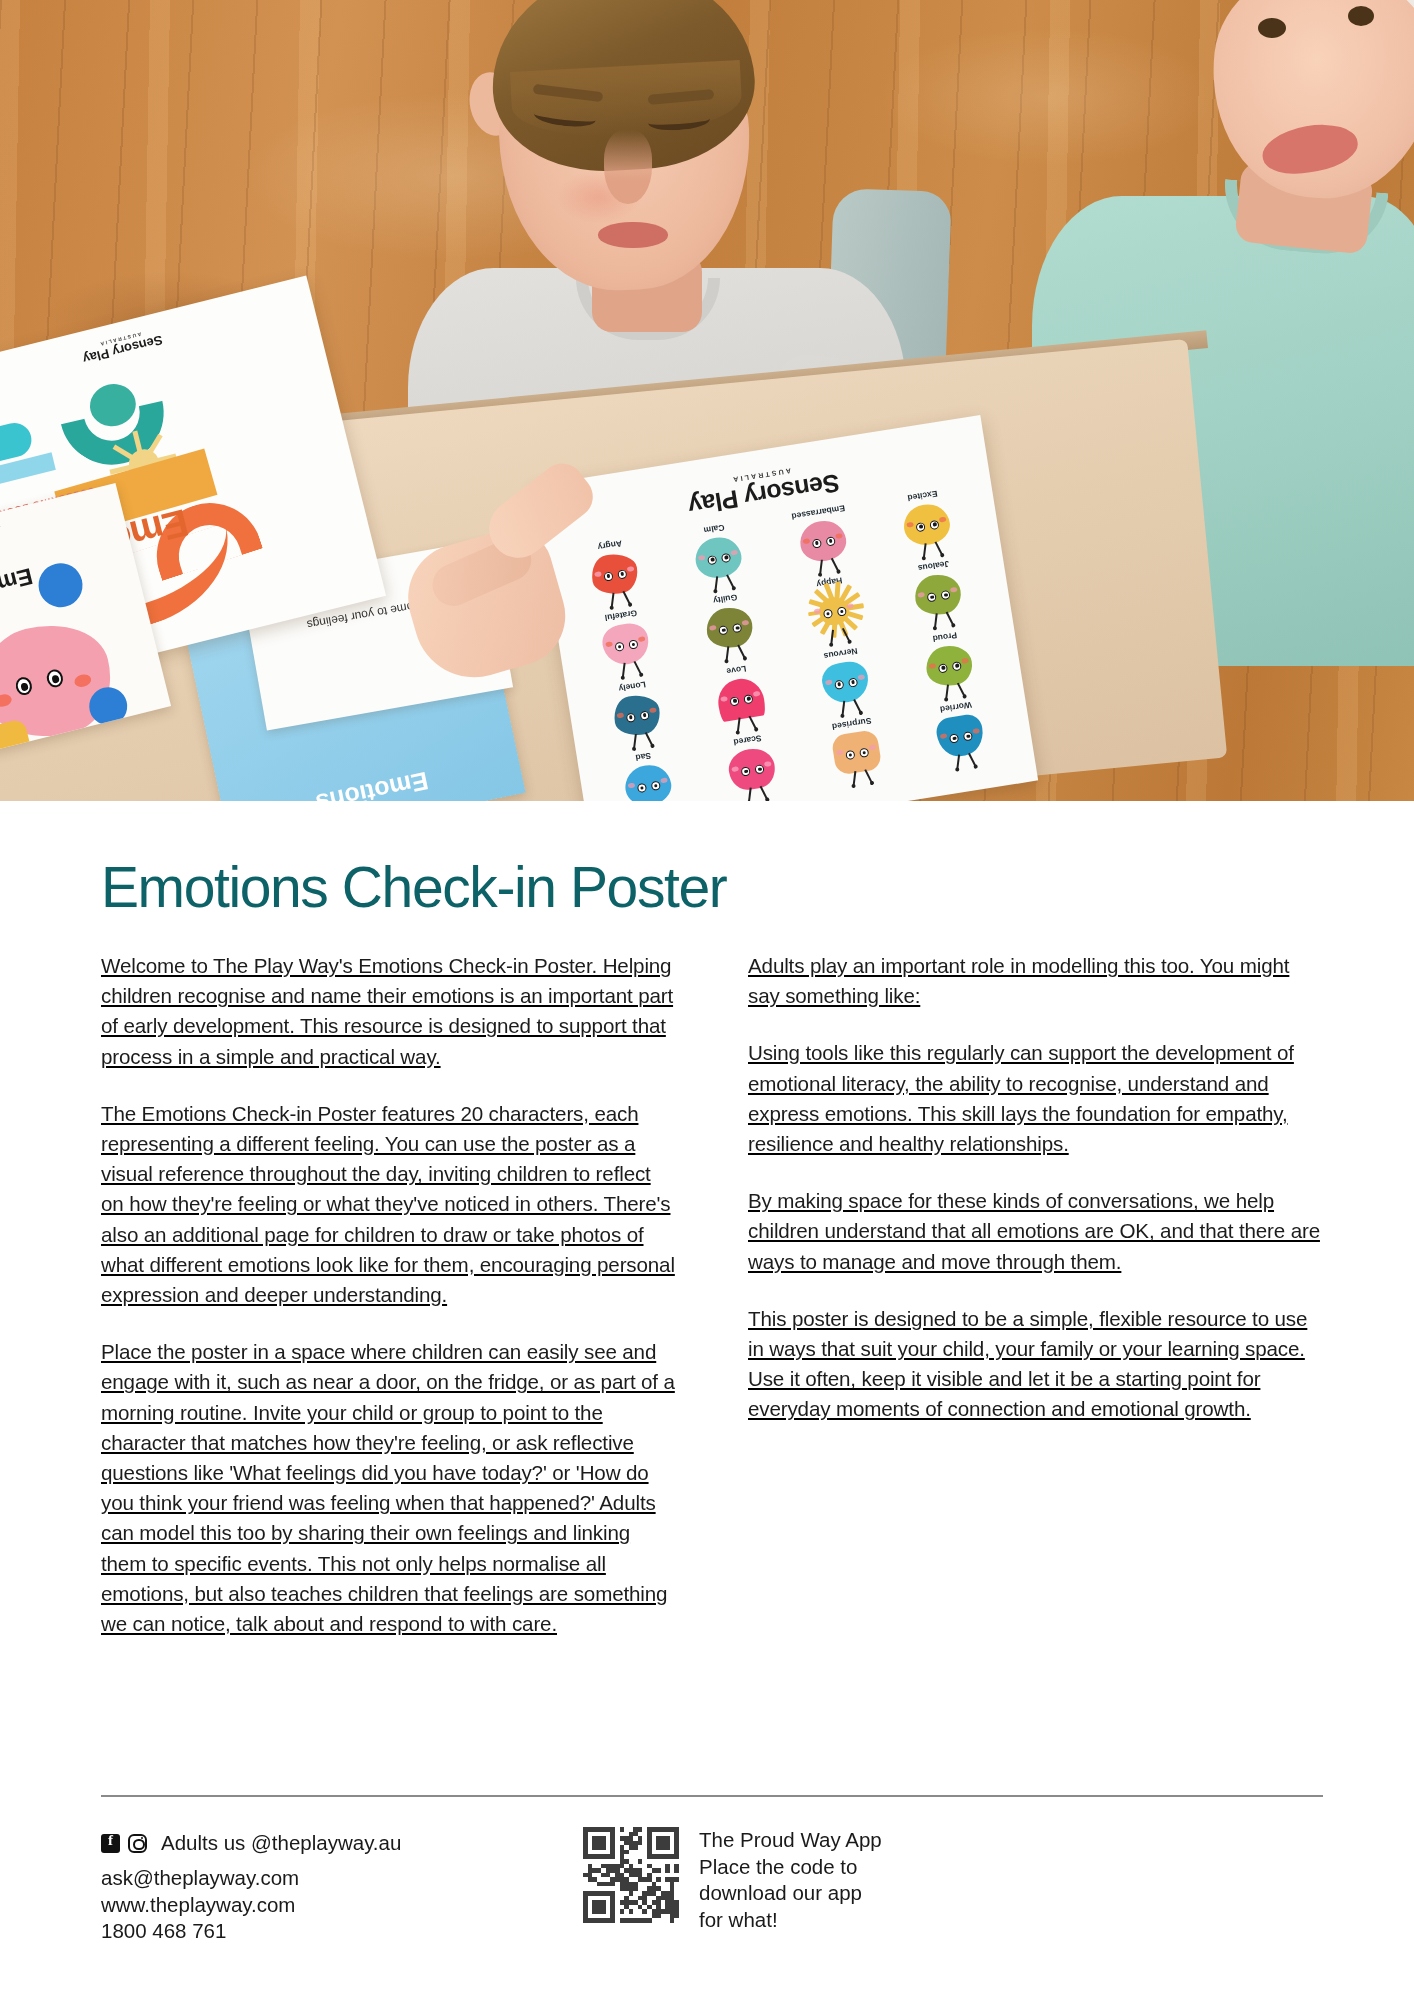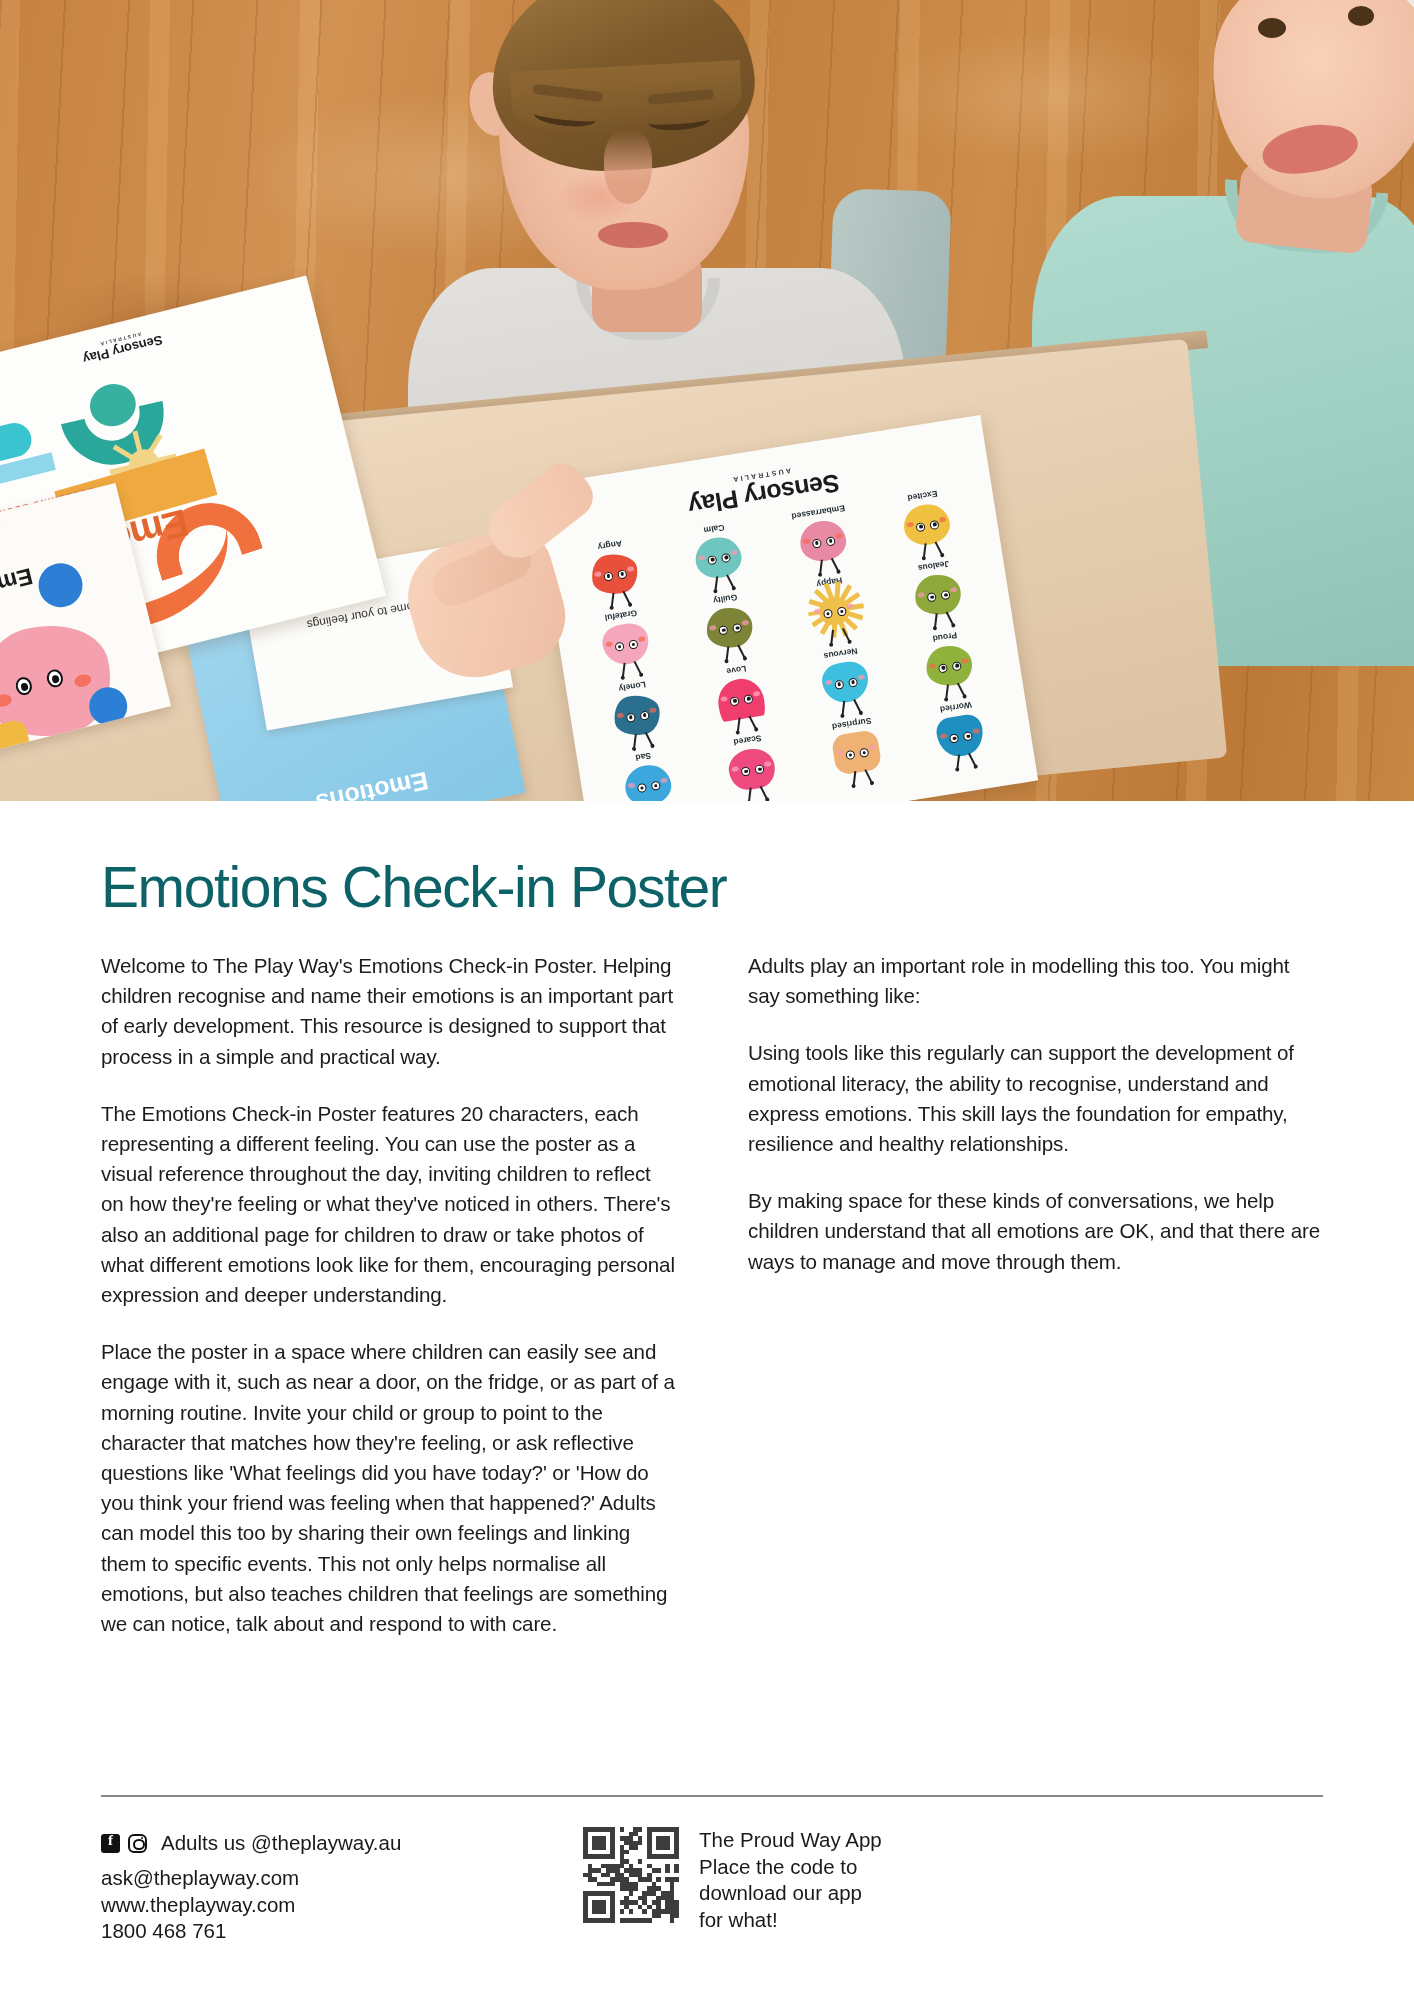--- a/index.html
+++ b/index.html
@@ -437,21 +437,21 @@
   .page-title{
     position:absolute; left:101px; top:58px;
     font-size:57px; font-weight:400; color:#0d6268;
     letter-spacing:-1.4px; line-height:1;
   }
 
   .cols{
     position:absolute; left:101px; top:150px; width:1222px;
     display:flex; gap:72px;
   }
-  .col{ width:575px; }
+  .col{ width:575px;text-decoration:underline; }
   .col p{
     font-size:20.6px;
     line-height:30.2px;
     color:#1c1c1c;
     margin-bottom:27px;
     letter-spacing:-.15px;
   }
   .col p.quote{ font-weight:700; }
   .col p:last-child{ margin-bottom:0; }
 
@@ -905,20 +905,21 @@
     <div class="cols">
       <div class="col">
         <p>Welcome to The Play Way's Emotions Check-in Poster. Helping children recognise and name their emotions is an important part of early development. This resource is designed to support that process in a simple and practical way.</p>
         <p>The Emotions Check-in Poster features 20 characters, each representing a different feeling. You can use the poster as a visual reference throughout the day, inviting children to reflect on how they're feeling or what they've noticed in others. There's also an additional page for children to draw or take photos of what different emotions look like for them, encouraging personal expression and deeper understanding.</p>
         <p>Place the poster in a space where children can easily see and engage with it, such as near a door, on the fridge, or as part of a morning routine. Invite your child or group to point to the character that matches how they're feeling, or ask reflective questions like 'What feelings did you have today?' or 'How do you think your friend was feeling when that happened?' Adults can model this too by sharing their own feelings and linking them to specific events. This not only helps normalise all emotions, but also teaches children that feelings are something we can notice, talk about and respond to with care.</p>
       </div>
       <div class="col">
         <p>Adults play an important role in modelling this too. You might say something like:</p>
         <p>Using tools like this regularly can support the development of emotional literacy, the ability to recognise, understand and express emotions. This skill lays the foundation for empathy, resilience and healthy relationships.</p>
         <p>By making space for these kinds of conversations, we help children understand that all emotions are OK, and that there are ways to manage and move through them.</p>
+        <p>This poster is designed to be a simple, flexible resource to use in ways that suit your child, your family or your learning space. Use it often, keep it visible and let it be a starting point for everyday moments of connection and emotional growth.</p>
       </div>
     </div>
   </div>
 
   <div class="footer">
     <div class="footer-rule"></div>
     <div class="footer-row">
 
       <div class="contact">
         <div class="follow">

